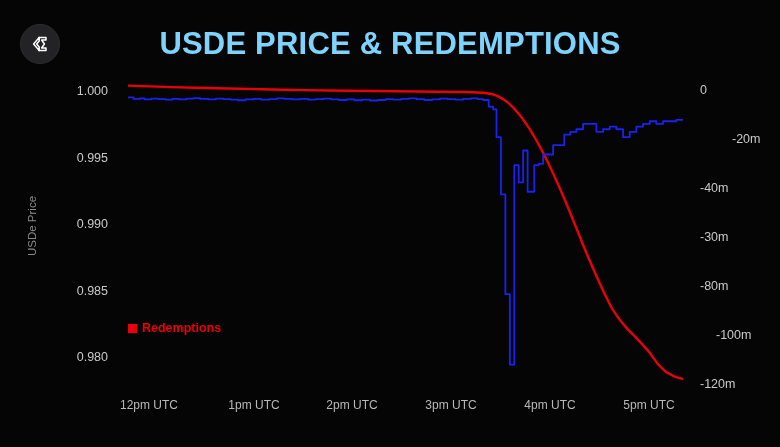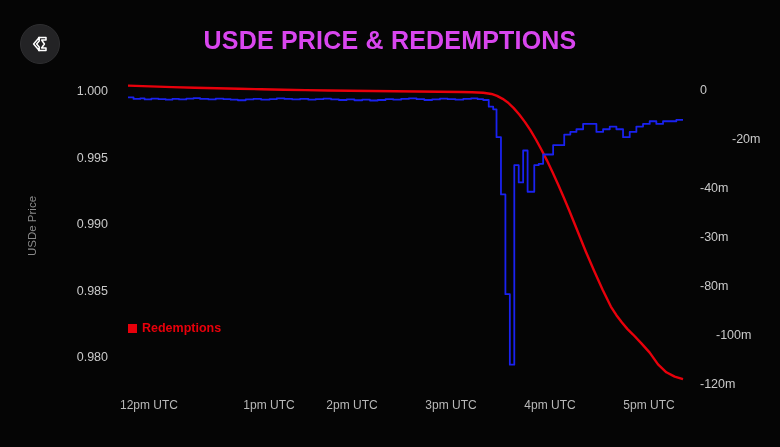--- a/index.html
+++ b/index.html
@@ -37,22 +37,22 @@
     justify-content: center;
   }
 
   
   #chart-title {
     position: absolute;
     left: 0;
     top: 26px;
     width: 780px;
     text-align: center;
-    color: #d946ef;
-    font-size: 25px;
+    color: #7dd3fc;
+    font-size: 31px;
     font-weight: bold;
     letter-spacing: 0.2px;
     white-space: nowrap;
   }
 
   
   .axis-title {
     position: absolute;
     color: #8a8a8a;
     font-size: 11.5px;
@@ -144,21 +144,21 @@
       <div class="tick-label tick-right" style="left: 700px; top: 83px;">0</div>
       <div class="tick-label tick-right" style="left: 732px; top: 132px;">-20m</div>
       <div class="tick-label tick-right" style="left: 700px; top: 181px;">-40m</div>
       <div class="tick-label tick-right" style="left: 700px; top: 230px;">-30m</div>
       <div class="tick-label tick-right" style="left: 700px; top: 279px;">-80m</div>
       <div class="tick-label tick-right" style="left: 716px; top: 328px;">-100m</div>
       <div class="tick-label tick-right" style="left: 700px; top: 377px;">-120m</div>
     </div>
   <div id="ticks-x">
       <div class="tick-label tick-x" style="left: 99px; top: 398px;">12pm UTC</div>
-      <div class="tick-label tick-x" style="left: 219px; top: 398px;">1pm UTC</div>
+      <div class="tick-label tick-x" style="left: 204px; top: 398px;">1pm UTC</div>
       <div class="tick-label tick-x" style="left: 302px; top: 398px;">2pm UTC</div>
       <div class="tick-label tick-x" style="left: 401px; top: 398px;">3pm UTC</div>
       <div class="tick-label tick-x" style="left: 500px; top: 398px;">4pm UTC</div>
       <div class="tick-label tick-x" style="left: 599px; top: 398px;">5pm UTC</div>
     </div>
 
   <div id="legend">
       <div class="legend-item">
         <span class="legend-swatch" style="background: rgb(232, 0, 11);"></span>
         <span style="color: rgb(232, 0, 11);">Redemptions</span>

